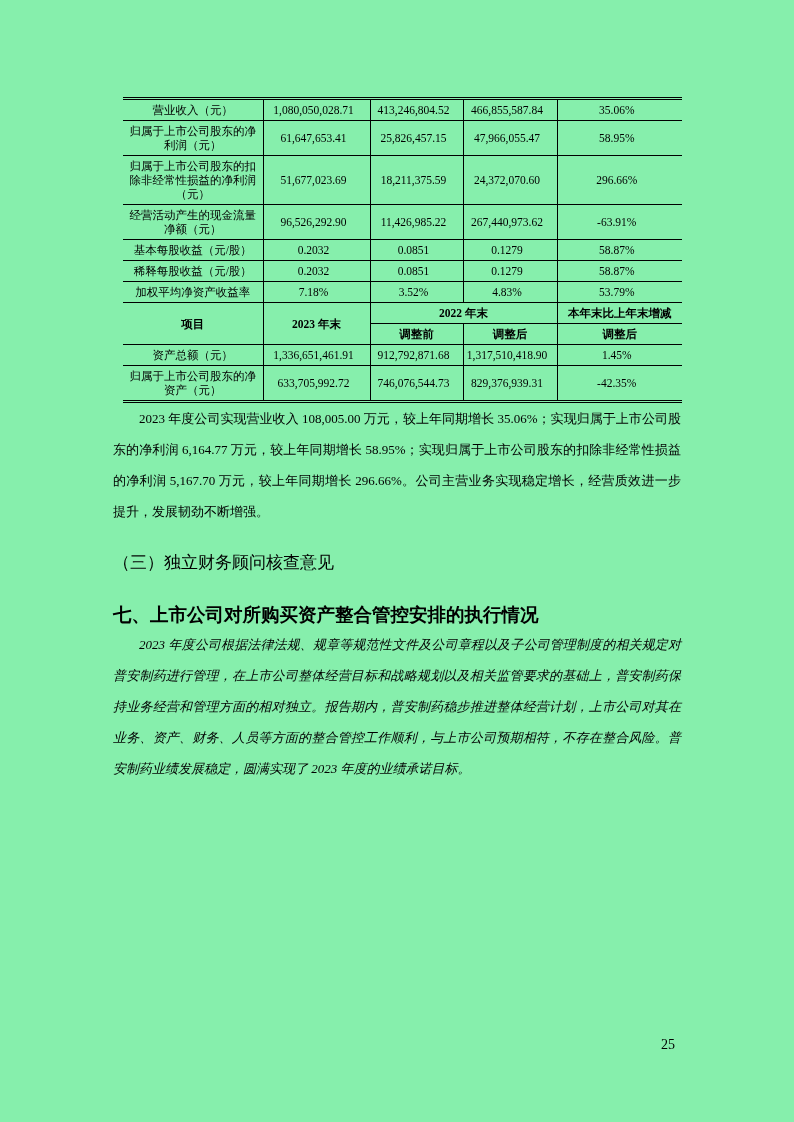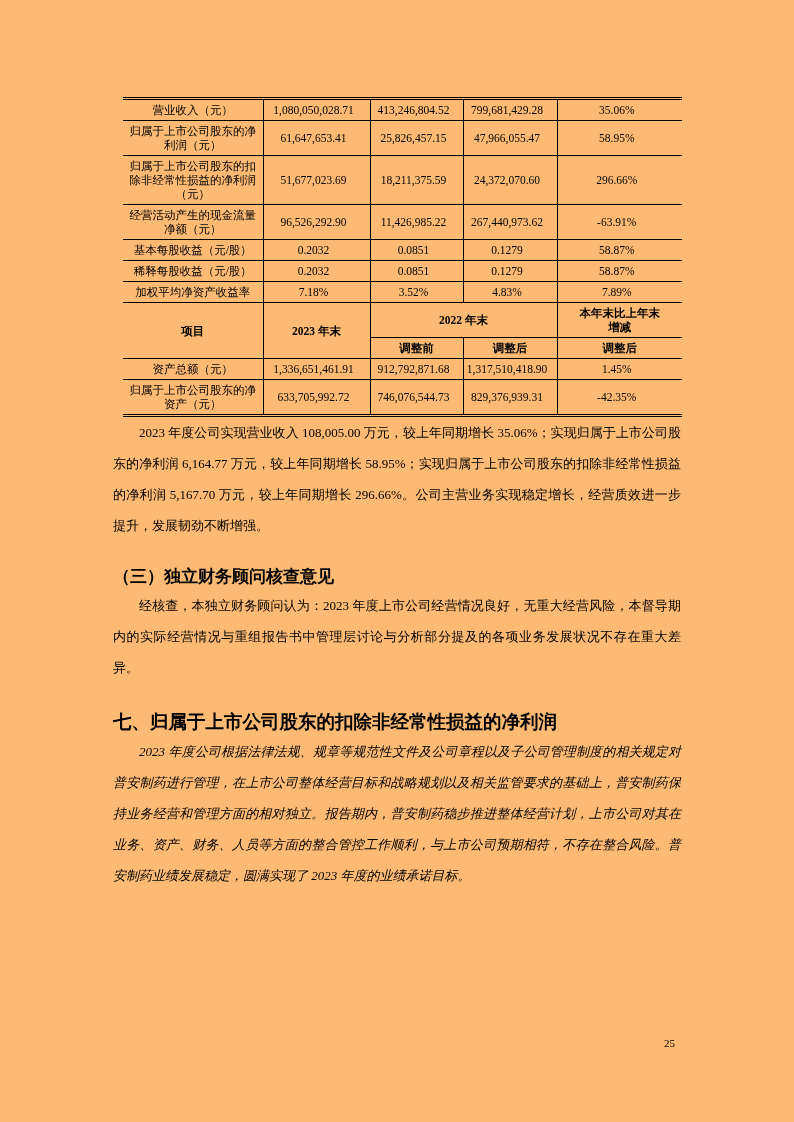--- a/index.html
+++ b/index.html
@@ -4,21 +4,21 @@
 <style>
   html, body {
     margin: 0;
     padding: 0;
     background: #ffffff;
   }
   .page {
     position: relative;
     width: 794px;
     height: 1122px;
-    background: #fdba74;
+    background: #86efac;
     color: #000;
     font-family: "Liberation Serif", "DejaVu Serif", serif;
     overflow: hidden;
   }
   .content {
     position: absolute;
     left: 113px;
     top: 97px;
     width: 568px;
   }
@@ -48,56 +48,56 @@
   }
   table.fin-table td.col-num {
     text-align: center;
     padding: 3px 8px 3px 2px;
   }
   table.fin-table td.hdr {
     font-weight: bold;
     text-align: center;
   }
   table.fin-table td.th-change {
-    padding: 3px 20px;
+    padding: 3px 8px;
   }
 
   
   p.body-para {
     margin: 0;
     font-size: 13px;
     line-height: 31px;
     text-align: justify;
     text-indent: 2em;
   }
   .mt-table { margin-top: 15px; }
   .mt-p2 { margin-top: 17px; }
   .mt-p3 { margin-top: 15px; font-style: italic; }
   .mt-p4 { margin-top: 21px; }
 
   h3.sub-heading {
     margin: 23px 0 0 0;
     font-family: "Liberation Sans", "DejaVu Sans", sans-serif;
     font-size: 17px;
-    font-weight: bold;
+    font-weight: normal;
     line-height: 26px;
   }
   h2.section-heading {
     margin: 24px 0 0 0;
     font-family: "Liberation Sans", "DejaVu Sans", sans-serif;
     font-size: 18.5px;
     font-weight: bold;
     line-height: 29px;
   }
 
   .page-number {
     position: absolute;
     top: 1037px;
     right: 119px;
-    font-size: 11px;
+    font-size: 14px;
   }
 </style>
 </head>
 <body>
 
 <div class="page">
   <div class="content">
 
     <table class="fin-table">
       <colgroup>
@@ -105,21 +105,21 @@
         <col style="width:107px">
         <col style="width:93px">
         <col style="width:94px">
         <col style="width:125px">
       </colgroup>
       <tbody>
           <tr>
             <td class="col-label">营业收入（元）</td>
             <td class="col-num">1,080,050,028.71</td>
             <td class="col-num">413,246,804.52</td>
-            <td class="col-num">799,681,429.28</td>
+            <td class="col-num">466,855,587.84</td>
             <td class="col-num">35.06%</td>
           </tr>
           <tr>
             <td class="col-label">归属于上市公司股东的净利润（元）</td>
             <td class="col-num">61,647,653.41</td>
             <td class="col-num">25,826,457.15</td>
             <td class="col-num">47,966,055.47</td>
             <td class="col-num">58.95%</td>
           </tr>
           <tr>
@@ -148,21 +148,21 @@
             <td class="col-num">0.2032</td>
             <td class="col-num">0.0851</td>
             <td class="col-num">0.1279</td>
             <td class="col-num">58.87%</td>
           </tr>
           <tr>
             <td class="col-label">加权平均净资产收益率</td>
             <td class="col-num">7.18%</td>
             <td class="col-num">3.52%</td>
             <td class="col-num">4.83%</td>
-            <td class="col-num">7.89%</td>
+            <td class="col-num">53.79%</td>
           </tr>
         </tbody>
       <tbody>
         <tr>
           <td class="col-label hdr" rowspan="2">项目</td>
           <td class="hdr" rowspan="2">2023 年末</td>
           <td class="hdr" colspan="2">2022 年末</td>
           <td class="hdr th-change">本年末比上年末增减</td>
         </tr>
         <tr>
@@ -186,23 +186,22 @@
             <td class="col-num">829,376,939.31</td>
             <td class="col-num">-42.35%</td>
           </tr>
         </tbody>
     </table>
 
     <p class="body-para mt-table">2023 年度公司实现营业收入 108,005.00 万元，较上年同期增长 35.06%；实现归属于上市公司股东的净利润 6,164.77 万元，较上年同期增长 58.95%；实现归属于上市公司股东的扣除非经常性损益的净利润 5,167.70 万元，较上年同期增长 296.66%。公司主营业务实现稳定增长，经营质效进一步提升，发展韧劲不断增强。</p>
 
     <h3 class="sub-heading">（三）独立财务顾问核查意见</h3>
 
-    <p class="body-para mt-p2">经核查，本独立财务顾问认为：2023 年度上市公司经营情况良好，无重大经营风险，本督导期内的实际经营情况与重组报告书中管理层讨论与分析部分提及的各项业务发展状况不存在重大差异。</p>
-
-    <h2 class="section-heading">七、归属于上市公司股东的扣除非经常性损益的净利润</h2>
+
+    <h2 class="section-heading">七、上市公司对所购买资产整合管控安排的执行情况</h2>
 
     <p class="body-para mt-p3">2023 年度公司根据法律法规、规章等规范性文件及公司章程以及子公司管理制度的相关规定对普安制药进行管理，在上市公司整体经营目标和战略规划以及相关监管要求的基础上，普安制药保持业务经营和管理方面的相对独立。报告期内，普安制药稳步推进整体经营计划，上市公司对其在业务、资产、财务、人员等方面的整合管控工作顺利，与上市公司预期相符，不存在整合风险。普安制药业绩发展稳定，圆满实现了 2023 年度的业绩承诺目标。</p>
 
 
   </div>
 
   <div class="page-number">25</div>
 </div>
 
 </body></html>

